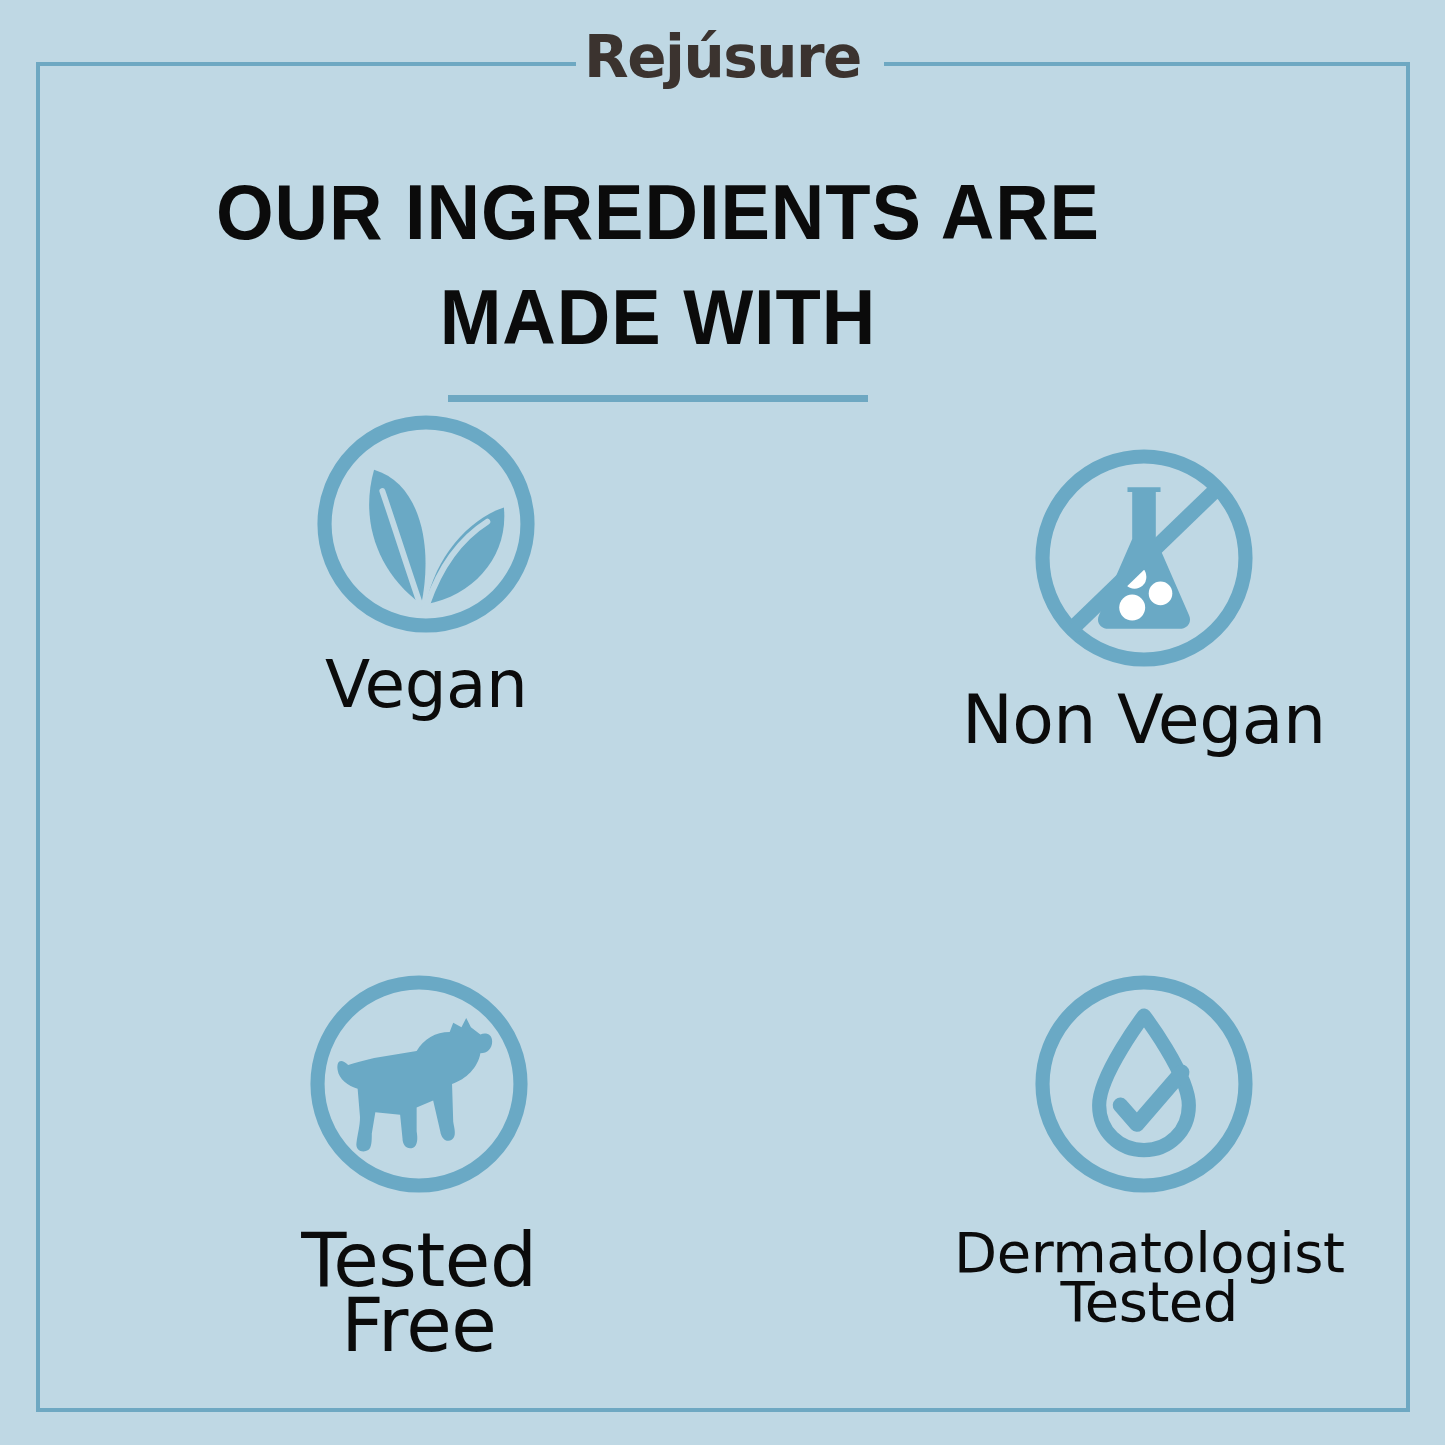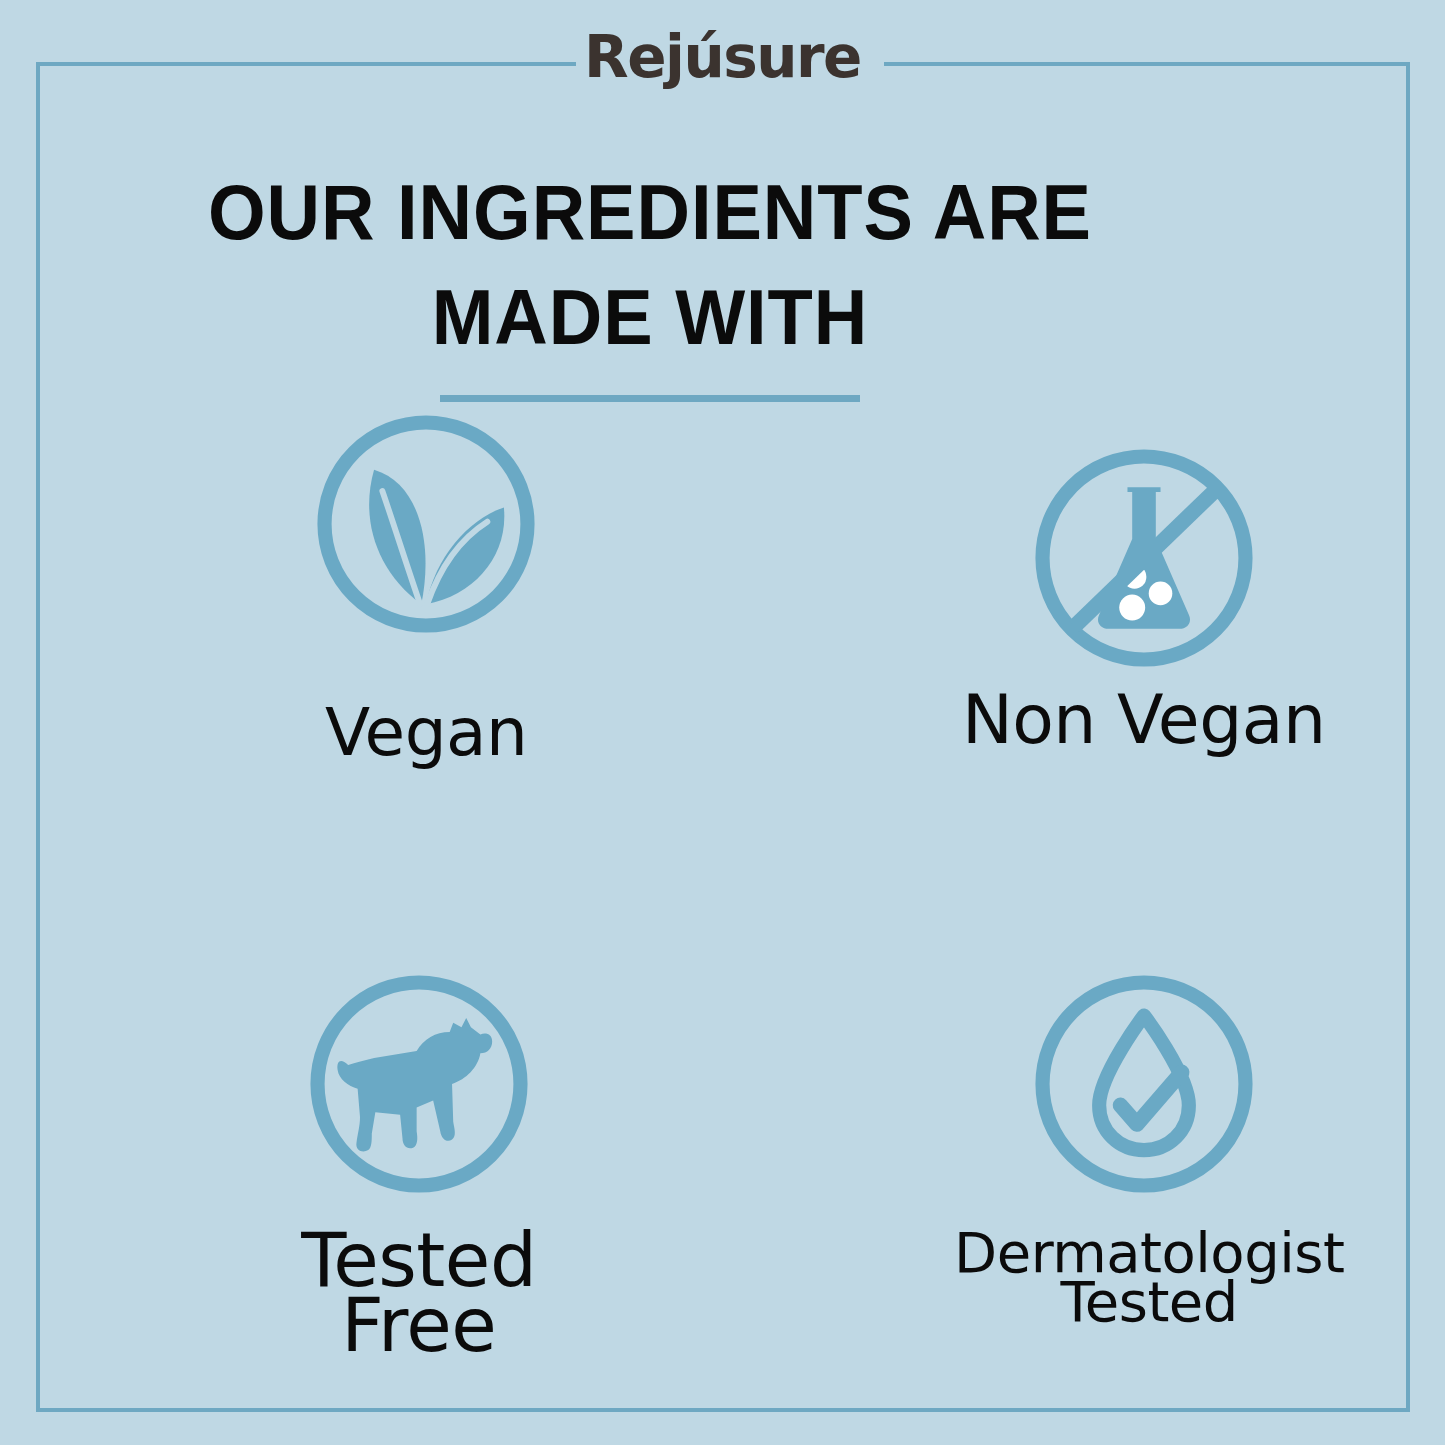--- a/index.html
+++ b/index.html
@@ -52,21 +52,21 @@
     font-weight: 700;
     font-size: 58px;
     line-height: 1;
     letter-spacing: -1.5px;
     color: #3b332f;
   }
 
   
   .heading {
     position: absolute;
-    left: 8px;
+    left: 16px;
     top: 160px;
     width: 1284px;
     text-align: center;
     color: #0b0b0b;
   }
   .heading-line {
     font-family: "Liberation Sans Narrow", "Liberation Sans", sans-serif;
     font-weight: 700;
     font-size: 78px;
     line-height: 1.35;
@@ -110,21 +110,21 @@
     color: #0b0b0b;
     font-family: "DejaVu Sans", sans-serif;
     font-weight: 400;
     font-size: 66px;
     line-height: 0.88;
     letter-spacing: -0.5px;
     white-space: pre-line;
   }
 
   
-  .cell-vegan   { padding-left: 60px;  padding-top: 6px; gap: 48px; }
+  .cell-vegan   { padding-left: 60px;  padding-top: 6px; }
   .cell-toxic   { padding-left: 190px; padding-top: 40px; }
   .cell-cruelty { padding-left: 45px;  padding-top: 86px; }
   .cell-derm    { padding-left: 190px; padding-top: 86px; }
 
   .cell-toxic .caption   { font-size: 68px; }
   .cell-cruelty .caption { font-size: 74px; margin-top: 26px; }
   .cell-derm .caption    { font-size: 56px; margin-top: 26px; margin-left: 11px; }
 </style>
 </head>
 <body>

